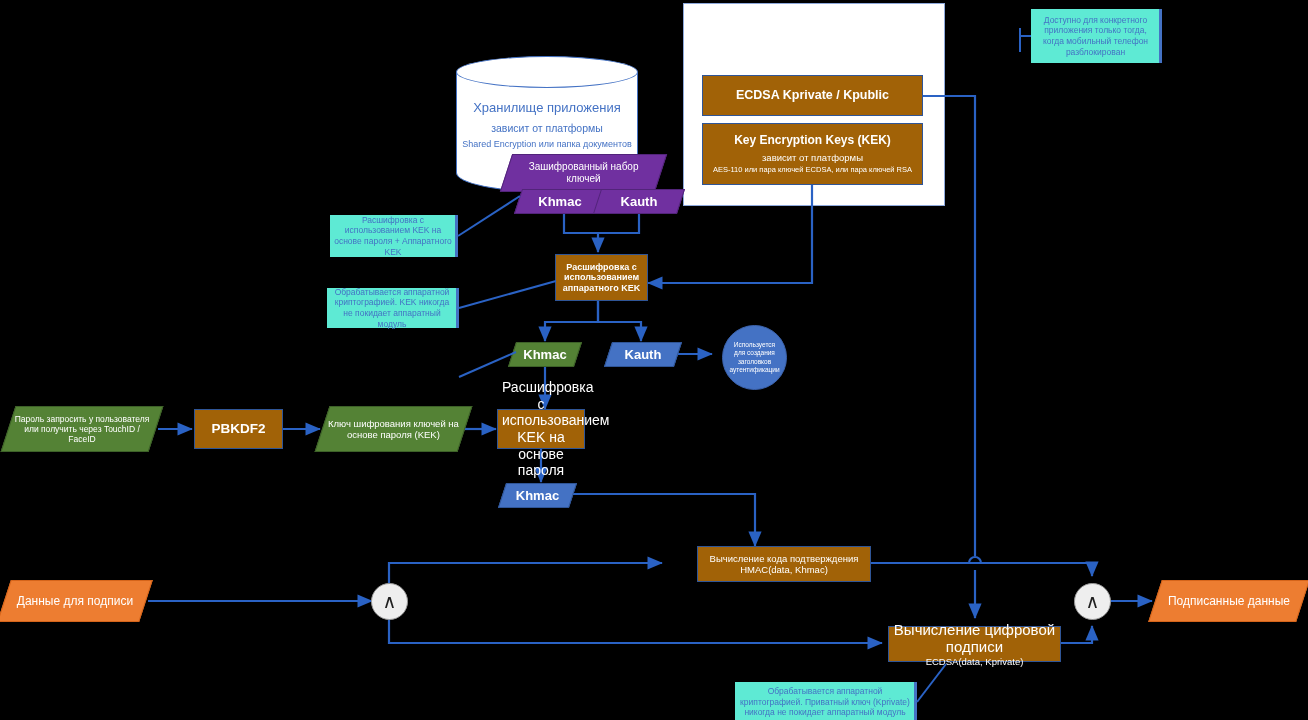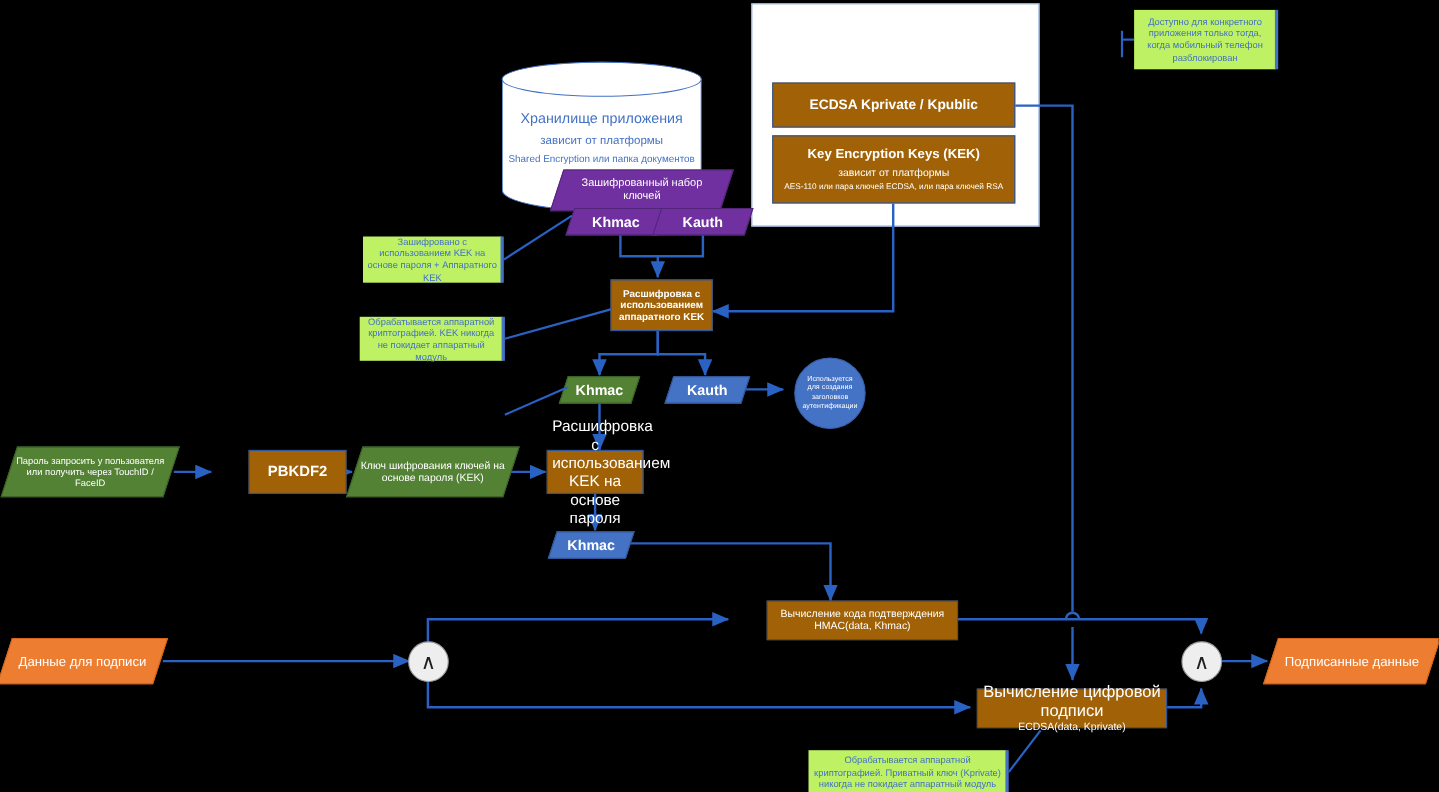--- a/index.html
+++ b/index.html
@@ -51,21 +51,21 @@
     border: 1px solid #52247a;
   }
   .para-orange {
     background: #ed7d31;
     border: 1px solid #d5641a;
   }
 
   
   .note {
     position: absolute;
-    background: #bef264;
+    background: #5eead4;
     color: #4472c4;
     text-align: center;
     display: flex;
     align-items: center;
     justify-content: center;
     line-height: 1.25;
     font-size: 8.5px;
     z-index: 8;
   }
   .note .t { width: 100%; padding: 0 3px; }
@@ -255,21 +255,21 @@
       <div style="font-size:9.5px; margin-bottom:3px;">зависит от платформы</div>
       <div style="font-size:7.5px;">AES-110 или пара ключей ECDSA, или пара ключей RSA</div>
     </div>
   </div>
 
   <div class="note" style="left:1031px; top:9px; width:129px; height:54px;">
     <div class="t">Доступно для конкретного приложения только тогда, когда мобильный телефон разблокирован</div>
   </div>
 
   <div class="note" style="left:330px; top:215px; width:126px; height:42px;">
-    <div class="t">Зашифровано с использованием KEK на основе пароля + Аппаратного KEK</div>
+    <div class="t">Расшифровка с использованием KEK на основе пароля + Аппаратного KEK</div>
   </div>
 
   <div class="note" style="left:327px; top:288px; width:130px; height:40px;">
     <div class="t">Обрабатывается аппаратной криптографией. KEK никогда не покидает аппаратный модуль</div>
   </div>
 
 
   <div class="note" style="left:735px; top:682px; width:180px; height:40px;">
     <div class="t">Обрабатывается аппаратной криптографией. Приватный ключ (Kprivate) никогда не покидает аппаратный модуль</div>
   </div>
@@ -287,21 +287,21 @@
   </div>
 
   <div class="circ" style="left:722px; top:325px; width:65px; height:65px;">
     <div style="padding:0 6px;">Используется для создания заголовков аутентификации</div>
   </div>
 
   <div class="node para para-green" style="left:8px; top:406px; width:148px; height:46px; font-size:8.5px;">
     <div class="t">Пароль запросить у пользователя или получить через TouchID / FaceID</div>
   </div>
 
-  <div class="node proc" style="left:194px; top:409px; width:89px; height:40px; font-size:13.5px; font-weight:bold;margin-left:32px;">
+  <div class="node proc" style="left:194px; top:409px; width:89px; height:40px; font-size:13.5px; font-weight:bold;">
     <div class="t">PBKDF2</div>
   </div>
 
   <div class="node para para-green" style="left:322px; top:406px; width:143px; height:46px; font-size:9.5px;">
     <div class="t">Ключ шифрования ключей на основе пароля (KEK)</div>
   </div>
 
   <div class="node proc" style="left:497px; top:409px; width:88px; height:40px; font-size:14px;">
     <div class="t">Расшифровка с использованием KEK на основе пароля</div>
   </div>

